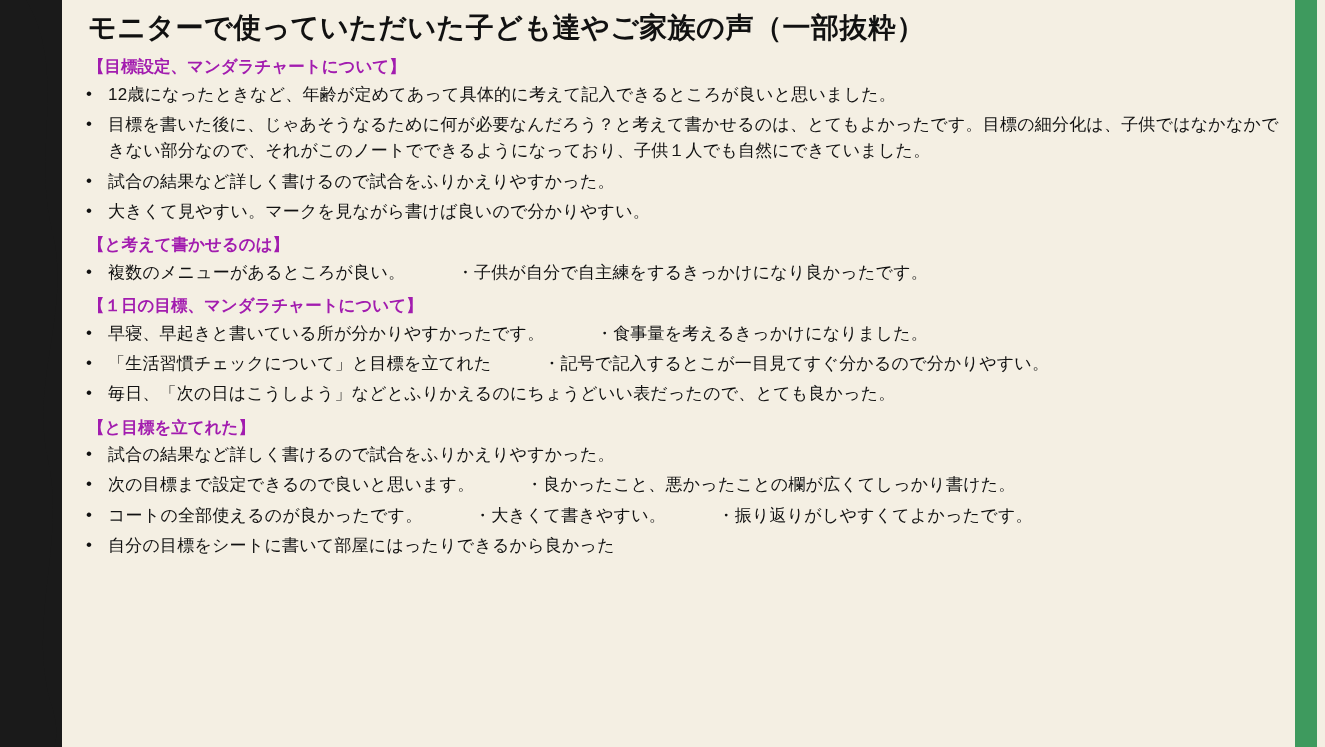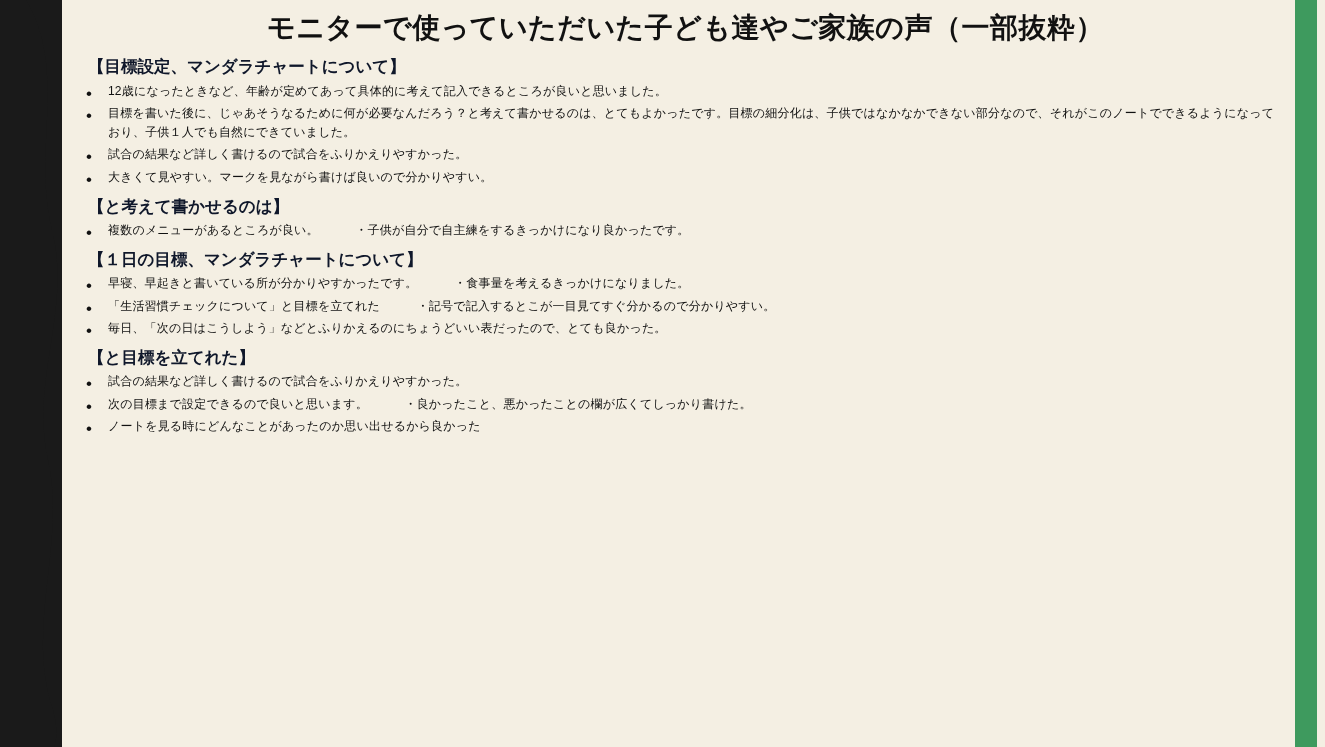--- a/index.html
+++ b/index.html
@@ -68,39 +68,38 @@
   }
 
   .title {
     font-size: 28px;
     font-weight: bold;
     color: #111111;
     letter-spacing: 0.5px;
     margin: 8px 0 4px 10px;
     line-height: 1.4;
     white-space: nowrap;
-    text-align: center;
   }
 
   .section-head {
     font-size: 16.5px;
     font-weight: bold;
-    color: #0f172a;
+    color: #a21caf;
     margin: 9px 0 2px 10px;
     line-height: 1.3;
   }
 
   ul.bullets {
     list-style: none;
     margin: 0;
     padding: 0;
   }
   ul.bullets li {
     position: relative;
-    font-size: 12px;
+    font-size: 17px;
     color: #111111;
     line-height: 1.55;
     margin: 4px 0 4px 0;
     padding-left: 30px;
     letter-spacing: 0.2px;
   }
   ul.bullets li::before {
     content: "•";
     position: absolute;
     left: 8px;
@@ -171,18 +170,21 @@
       <li>
           <span class="li-text">試合の結果など詳しく書けるので試合をふりかえりやすかった。</span>
         </li>
       <li>
           <span class="li-text">次の目標まで設定できるので良いと思います。　　　・良かったこと、悪かったことの欄が広くてしっかり書けた。</span>
         </li>
     </ul>
 
     <ul class="bullets">
       <li>
-          <span class="li-text">ノートを見る時にどんなことがあったのか思い出せるから良かった</span>
+          <span class="li-text">コートの全部使えるのが良かったです。　　　・大きくて書きやすい。　　　・振り返りがしやすくてよかったです。</span>
+        </li>
+      <li>
+          <span class="li-text">自分の目標をシートに書いて部屋にはったりできるから良かった</span>
         </li>
     </ul>
 
   </div>
 </div>
 
 </body></html>

